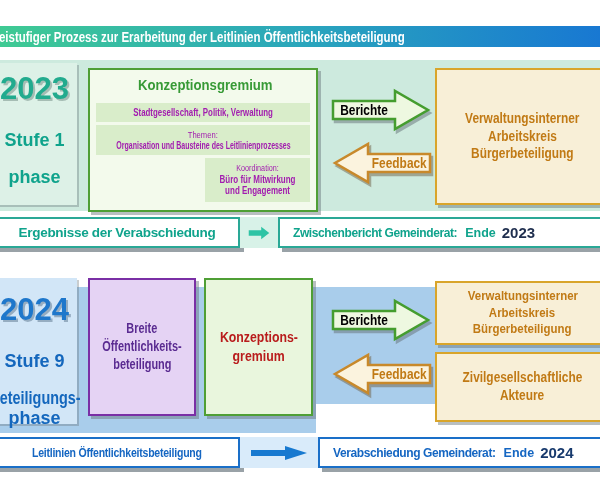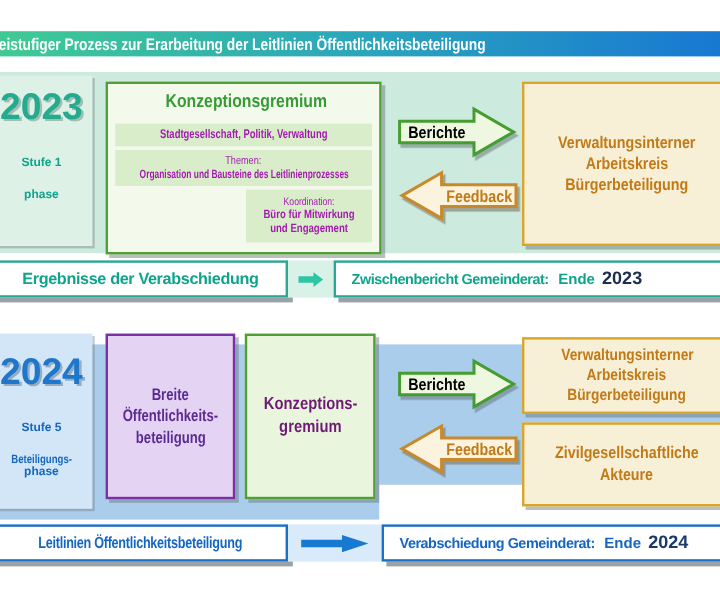--- a/index.html
+++ b/index.html
@@ -23,21 +23,21 @@
   .sec2b{left:316px;top:287px;width:284px;height:117px;background:#a9cdeb;}
 
   
   .ycol{width:85px;box-shadow:2px 2px 0 rgba(100,112,118,.35);}
   .ycol1{left:-8px;top:63px;height:142px;background:#ddf1e7;}
   .ycol2{left:-8px;top:278px;height:146px;background:#d2e6f7;}
   .bigyear{font-size:31px;font-weight:bold;line-height:1;}
   .y1 .bigyear{color:#22ab8e;text-shadow:2px 2px 0 rgba(120,145,138,.55);}
   .y2 .bigyear{color:#1e77cb;text-shadow:2px 2px 0 rgba(100,125,150,.55);}
   .y1 .sm{color:#0fa38c;} .y2 .sm{color:#1467bd;}
-  .sm{font-size:10px;font-weight:bold;line-height:1.18;}
+  .sm{font-size:18px;font-weight:bold;line-height:1.18;}
 
   
   .konz{left:88px;top:68px;width:230px;height:144px;background:#f3faec;border:2px solid #4f9f35;
         box-sizing:border-box;box-shadow:3px 3px 0 rgba(100,112,118,.45);}
   .konz .title{left:0;top:6px;width:222px;text-align:center;color:#379a36;font-size:15.5px;font-weight:bold;}
   .sub{background:#d9edca;color:#a21caf;box-sizing:border-box;}
   .sub .lbl{font-size:9.5px;font-weight:normal;line-height:1.2;}
   .sub .val{font-size:10px;font-weight:bold;line-height:1.15;}
 
   
@@ -51,21 +51,21 @@
   .aleft  .alabel{left:35px;width:66px;color:#c17a15;}
 
   
   .obox{left:435px;width:175px;background:#f8efd7;border:2px solid #d9a52b;box-sizing:border-box;
         box-shadow:3px 3px 0 rgba(100,112,118,.45);color:#c17a15;font-weight:bold;font-size:14px;}
 
   
   .pbox{left:88px;top:278px;width:108px;height:138px;background:#e5d3f4;border:2.5px solid #7a2fa5;
         box-sizing:border-box;box-shadow:3px 3px 0 rgba(100,112,118,.45);color:#5a2b91;font-weight:bold;font-size:14px;}
   .gbox{left:204px;top:278px;width:109px;height:138px;background:#e9f6dd;border:2.5px solid #4f9f35;
-        box-sizing:border-box;box-shadow:3px 3px 0 rgba(100,112,118,.45);color:#701a75;font-weight:bold;font-size:14.5px;}
+        box-sizing:border-box;box-shadow:3px 3px 0 rgba(100,112,118,.45);color:#b91c1c;font-weight:bold;font-size:14.5px;}
 
   
   .rowbox{height:31px;background:#fff;box-sizing:border-box;box-shadow:4px 4px 0 rgba(70,85,95,.55);}
   .teal{border:2px solid #2aa896;color:#0fa38c;}
   .blue{border:2px solid #1a6fc8;color:#1566c2;}
   .rowlabel{font-size:13.5px;font-weight:bold;letter-spacing:-.3px;}
   .mstone{display:flex;align-items:center;padding-left:13px;}
   .mlabel{font-size:12px;font-weight:bold;letter-spacing:-.4px;white-space:nowrap;}
   .mende{font-size:12.5px;font-weight:bold;margin-left:8px;}
   .myear{font-size:15px;font-weight:bold;margin-left:6px;}
@@ -145,21 +145,21 @@
     <span class="mlabel">Zwischenbericht Gemeinderat:</span>
     <span class="mende">Ende</span>
     <span class="myear myear1">2023</span>
   </div>
 
   <div class="abs sec2a"></div>
   <div class="abs sec2b"></div>
 
   <div class="abs ycol ycol2 y2 flexc" style="justify-content:flex-start">
     <div class="bigyear" style="margin-top:16px">2024</div>
-    <div class="sm" style="margin-top:26px">Stufe 5</div>
+    <div class="sm" style="margin-top:26px">Stufe 9</div>
     <div class="sm" style="margin-top:15px">
       <div class="ln"><span class="cond" style="--sx:.8">Beteiligungs-</span></div>
       <div class="ln" style="margin-top:-3px">phase</div>
     </div>
   </div>
 
   <div class="abs pbox flexc">
     <div class="ln"><span class="cond" style="--sx:.78">Breite</span></div>
     <div class="ln"><span class="cond" style="--sx:.78">Öffentlichkeits-</span></div>
     <div class="ln"><span class="cond" style="--sx:.78">beteiligung</span></div>

